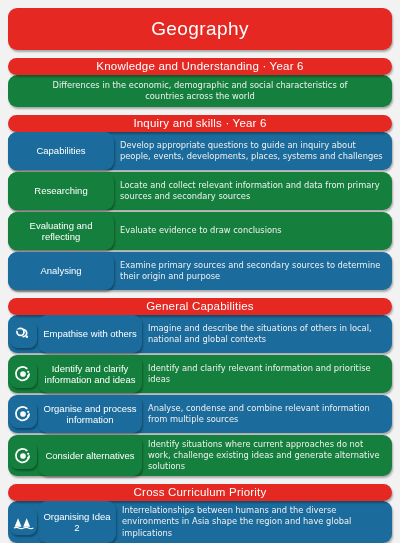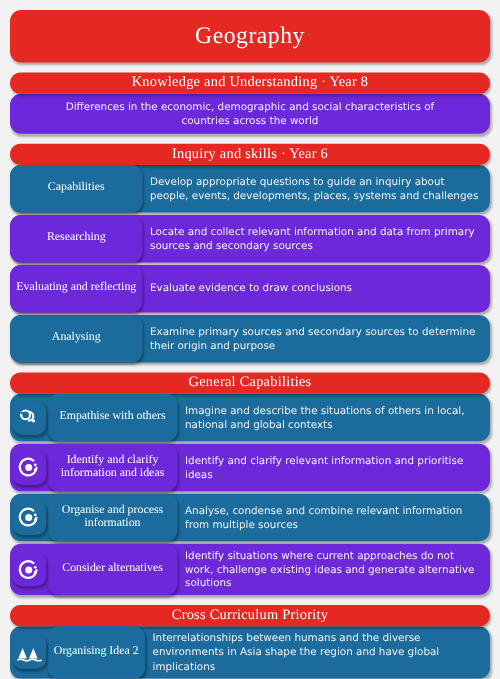--- a/index.html
+++ b/index.html
@@ -23,21 +23,21 @@
   }
 
   
   .pill {
     border-radius: 9px;
     box-shadow: 1px 2px 2px rgba(0,0,0,0.30);
     box-sizing: border-box;
   }
   .red   { background: #e52822; }
   .blue  { background: #1b6c9c; }
-  .gray  { background: #6d28d9; }
+  .gray  { background: #15803d; }
 
   .title-bar {
     height: 42px;
     display: flex;
     align-items: center;
     justify-content: center;
     margin: 8px 0 0 0;
   }
   .title-bar .txt {
     color: #ffffff;
@@ -144,36 +144,36 @@
   }
   .badge svg { display: block; }
   .gc-row .row-label { width: 104px; flex: 0 0 104px; }
   .ccp-row .row-label { width: 78px; flex: 0 0 78px; }
 
   
   .bar-full { width: 100%; }
 
   
   .headline {
-    font-family: Liberation Serif, serif;
+    font-family: Liberation Sans, sans-serif;
     font-weight: normal;
   }
 </style>
 </head>
 <body>
 
 <div class="page">
 
   <div class="pill red title-bar bar-full">
     <span class="txt headline">Geography</span>
   </div>
 
   <div class="section">
     <div class="pill red section-header bar-full">
-      <span class="txt headline">Knowledge and Understanding · Year 8</span>
+      <span class="txt headline">Knowledge and Understanding · Year 6</span>
     </div>
     <div class="stack">
       <div class="row" style="min-height:32px;">
         <div class="row-bg gray"></div>
         <div class="row-desc" style="justify-content:center;text-align:center;padding-left:28px;padding-right:28px;">
           <span class="txt">Differences in the economic, demographic and social characteristics of countries across the world</span>
         </div>
       </div>
     </div>
   </div>

